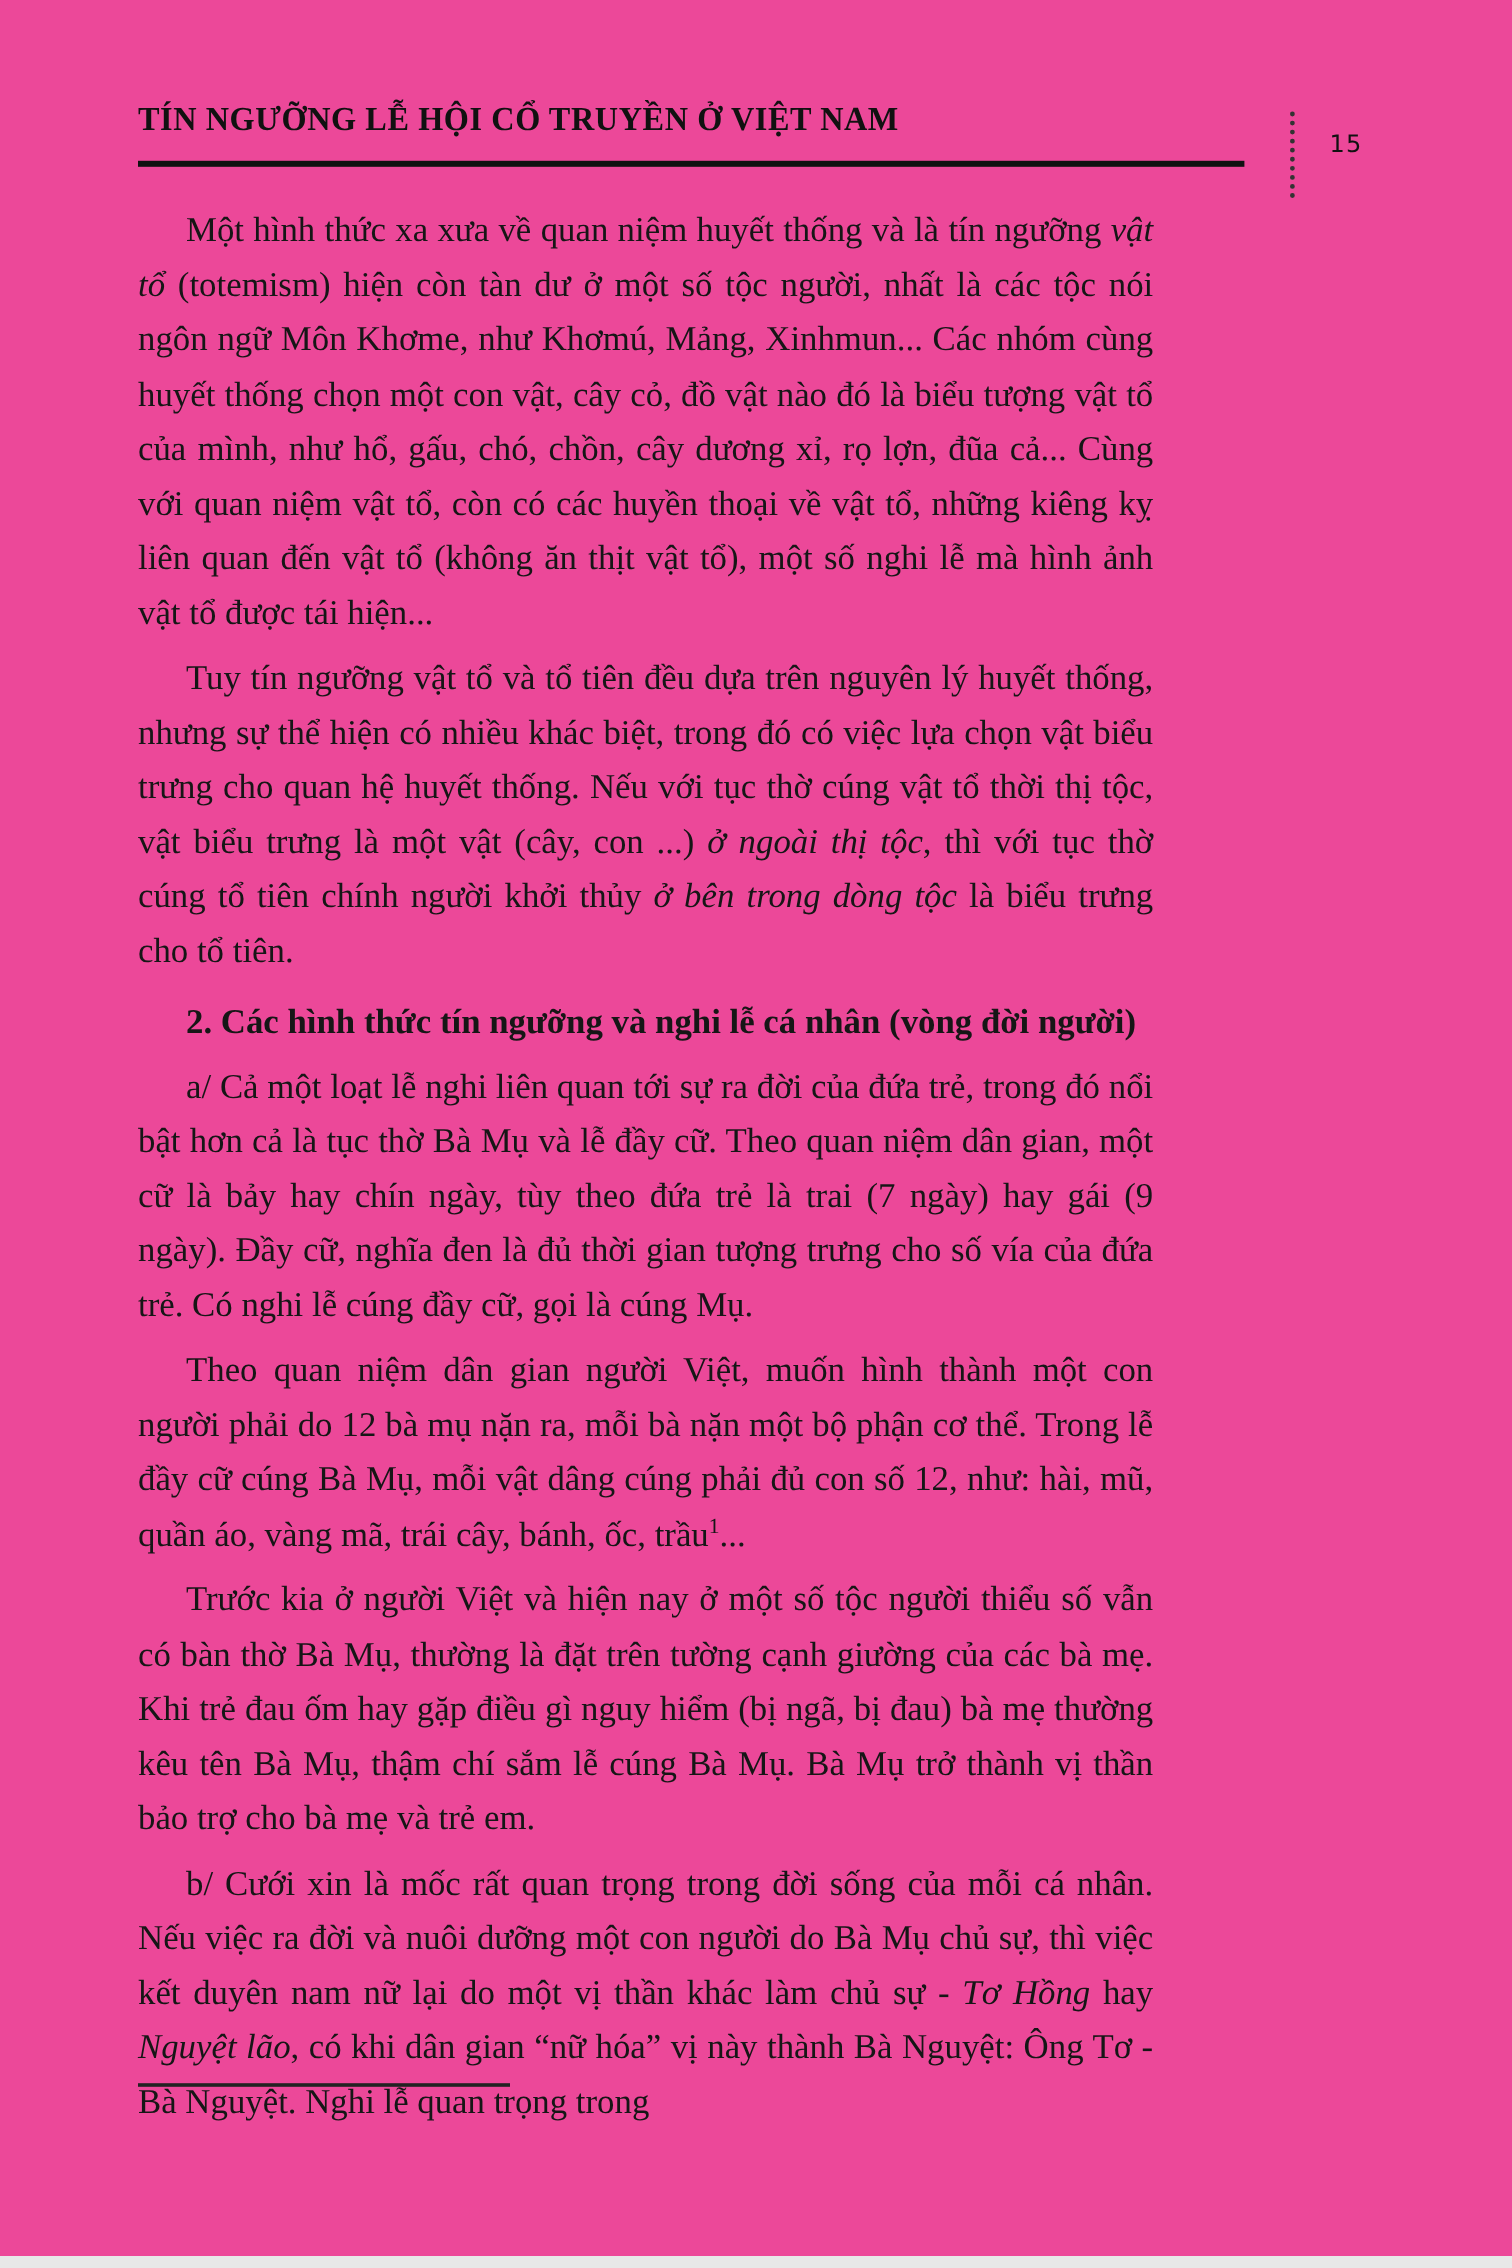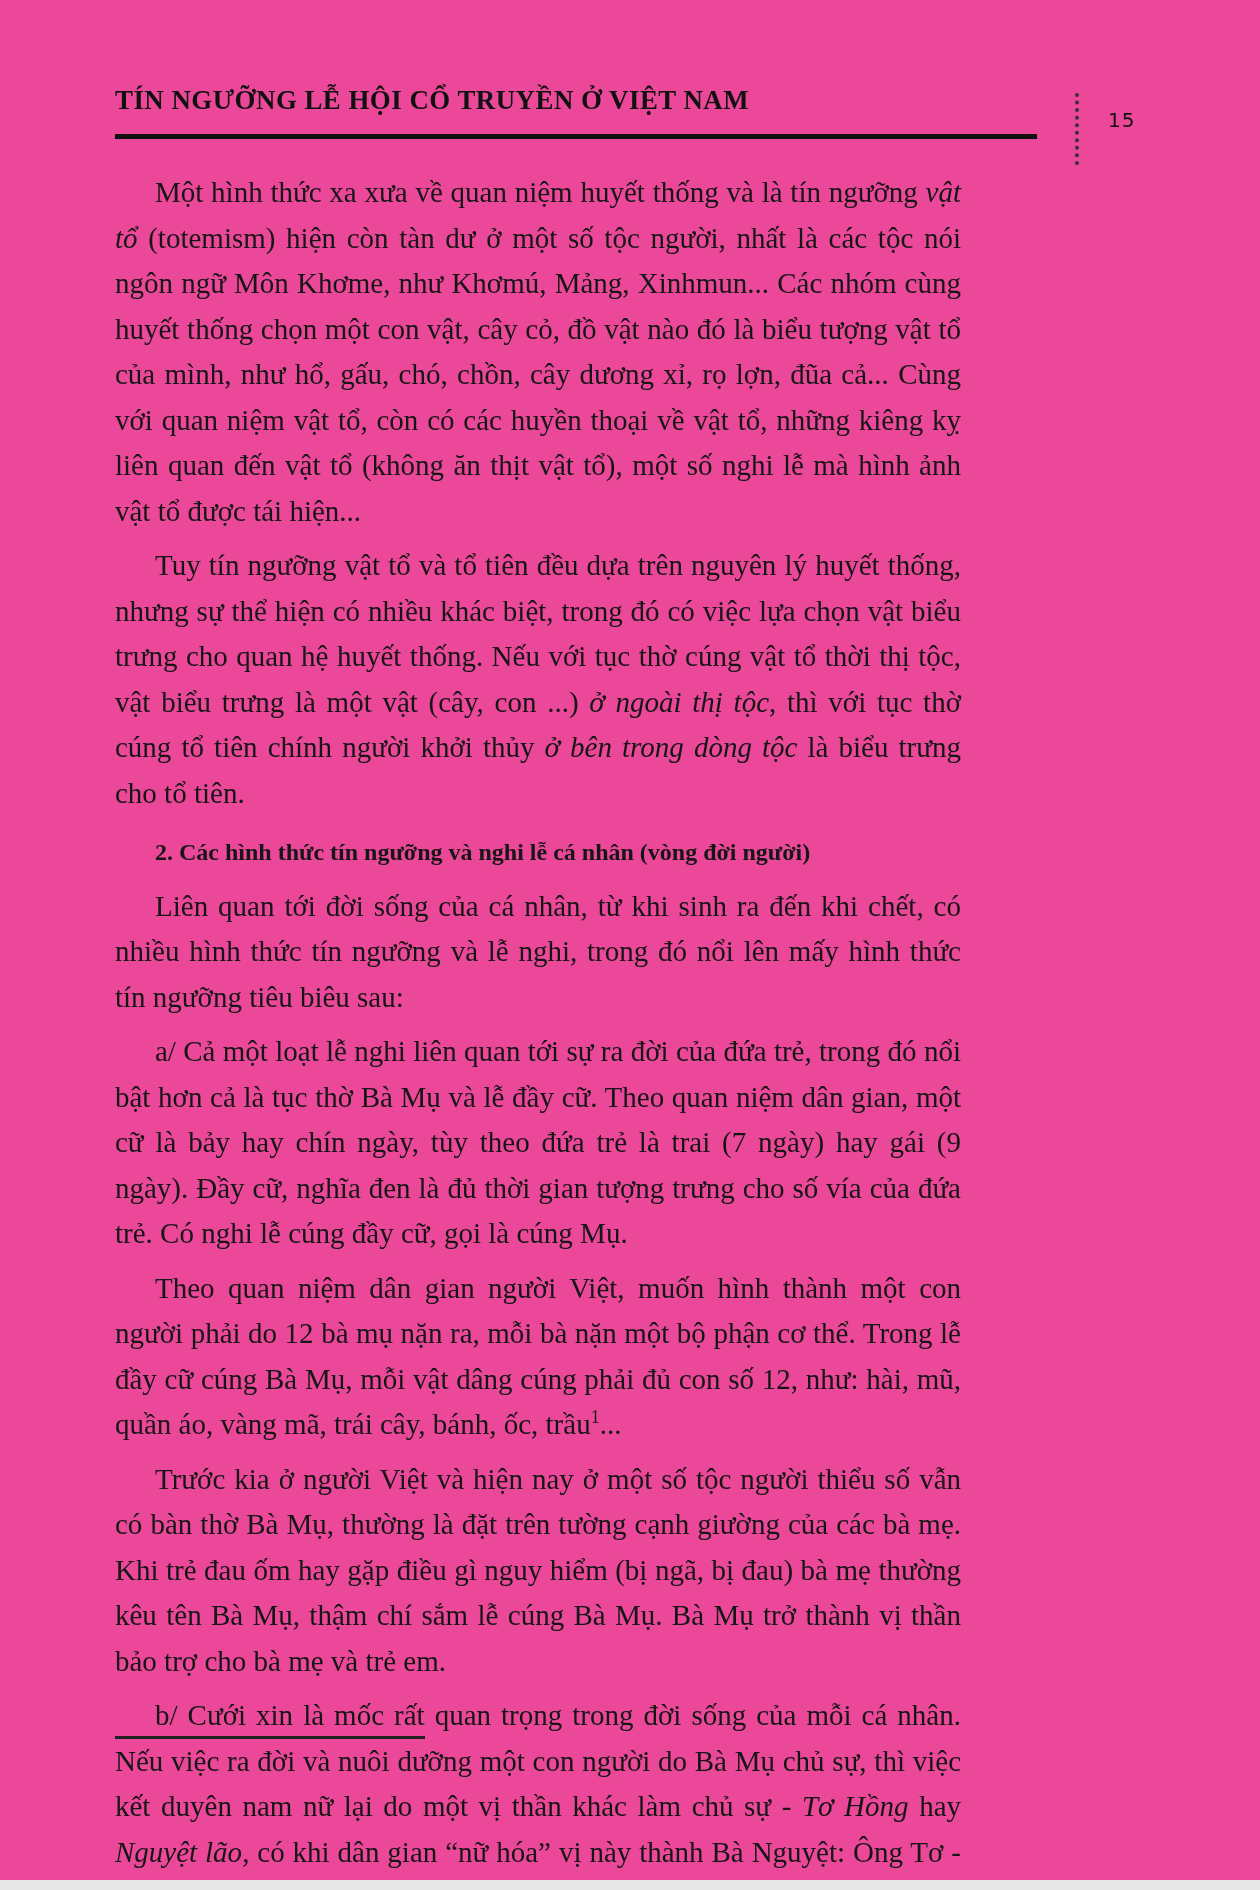--- a/index.html
+++ b/index.html
@@ -61,21 +61,21 @@
     line-height: 45.5px;
     text-align: justify;
   }
   .text-column p.paragraph {
     margin: 0;
     text-indent: 40px;
   }
   .text-column p.paragraph + p.paragraph { margin-top: 9px; }
   .text-column h2.heading {
     margin: 14px 0 8px 0;
-    font-size: 24px;
+    font-size: 29px;
     line-height: 45.5px;
     font-weight: 700;
     text-indent: 40px;
   }
   .it { font-style: italic; }
   sup { font-size: 0.62em; line-height: 0; vertical-align: super; }
   
   .footnote-block {
     position: absolute;
     left: 115px;
@@ -105,21 +105,20 @@
   <div class="header-rule"></div>
 
   <div class="header-ornament"></div>
 
   <div class="page-number">15</div>
 
   <div class="text-column">
       <p class="paragraph"><span>Một hình thức xa xưa về quan niệm huyết thống và là tín ngưỡng </span><span class="it">vật tổ</span><span> (totemism) hiện còn tàn dư ở một số tộc người, nhất là các tộc nói ngôn ngữ Môn Khơme, như Khơmú, Mảng, Xinhmun... Các nhóm cùng huyết thống chọn một con vật, cây cỏ, đồ vật nào đó là biểu tượng vật tổ của mình, như hổ, gấu, chó, chồn, cây dương xỉ, rọ lợn, đũa cả... Cùng với quan niệm vật tổ, còn có các huyền thoại về vật tổ, những kiêng kỵ liên quan đến vật tổ (không ăn thịt vật tổ), một số nghi lễ mà hình ảnh vật tổ được tái hiện...</span></p>
       <p class="paragraph"><span>Tuy tín ngưỡng vật tổ và tổ tiên đều dựa trên nguyên lý huyết thống, nhưng sự thể hiện có nhiều khác biệt, trong đó có việc lựa chọn vật biểu trưng cho quan hệ huyết thống. Nếu với tục thờ cúng vật tổ thời thị tộc, vật biểu trưng là một vật (cây, con ...) </span><span class="it">ở ngoài thị tộc</span><span>, thì với tục thờ cúng tổ tiên chính người khởi thủy </span><span class="it">ở bên trong dòng tộc</span><span> là biểu trưng cho tổ tiên.</span></p>
       <h2 class="heading"><span>2. Các hình thức tín ngưỡng và nghi lễ cá nhân (vòng đời người)</span></h2>
-      <p class="paragraph"><span>Liên quan tới đời sống của cá nhân, từ khi sinh ra đến khi chết, có nhiều hình thức tín ngưỡng và lễ nghi, trong đó nổi lên mấy hình thức tín ngưỡng tiêu biêu sau:</span></p>
       <p class="paragraph"><span>a/ Cả một loạt lễ nghi liên quan tới sự ra đời của đứa trẻ, trong đó nổi bật hơn cả là tục thờ Bà Mụ và lễ đầy cữ. Theo quan niệm dân gian, một cữ là bảy hay chín ngày, tùy theo đứa trẻ là trai (7 ngày) hay gái (9 ngày). Đầy cữ, nghĩa đen là đủ thời gian tượng trưng cho số vía của đứa trẻ. Có nghi lễ cúng đầy cữ, gọi là cúng Mụ.</span></p>
       <p class="paragraph"><span>Theo quan niệm dân gian người Việt, muốn hình thành một con người phải do 12 bà mụ nặn ra, mỗi bà nặn một bộ phận cơ thể. Trong lễ đầy cữ cúng Bà Mụ, mỗi vật dâng cúng phải đủ con số 12, như: hài, mũ, quần áo, vàng mã, trái cây, bánh, ốc, trầu</span><sup>1</sup><span>...</span></p>
       <p class="paragraph"><span>Trước kia ở người Việt và hiện nay ở một số tộc người thiểu số vẫn có bàn thờ Bà Mụ, thường là đặt trên tường cạnh giường của các bà mẹ. Khi trẻ đau ốm hay gặp điều gì nguy hiểm (bị ngã, bị đau) bà mẹ thường kêu tên Bà Mụ, thậm chí sắm lễ cúng Bà Mụ. Bà Mụ trở thành vị thần bảo trợ cho bà mẹ và trẻ em.</span></p>
       <p class="paragraph"><span>b/ Cưới xin là mốc rất quan trọng trong đời sống của mỗi cá nhân. Nếu việc ra đời và nuôi dưỡng một con người do Bà Mụ chủ sự, thì việc kết duyên nam nữ lại do một vị thần khác làm chủ sự - </span><span class="it">Tơ Hồng</span><span> hay </span><span class="it">Nguyệt lão</span><span>, có khi dân gian “nữ hóa” vị này thành Bà Nguyệt: Ông Tơ - Bà Nguyệt. Nghi lễ quan trọng trong</span></p>
     </div>
 
   <div class="footnote-block">
     <div class="footnote-rule"></div>
   </div>
 

